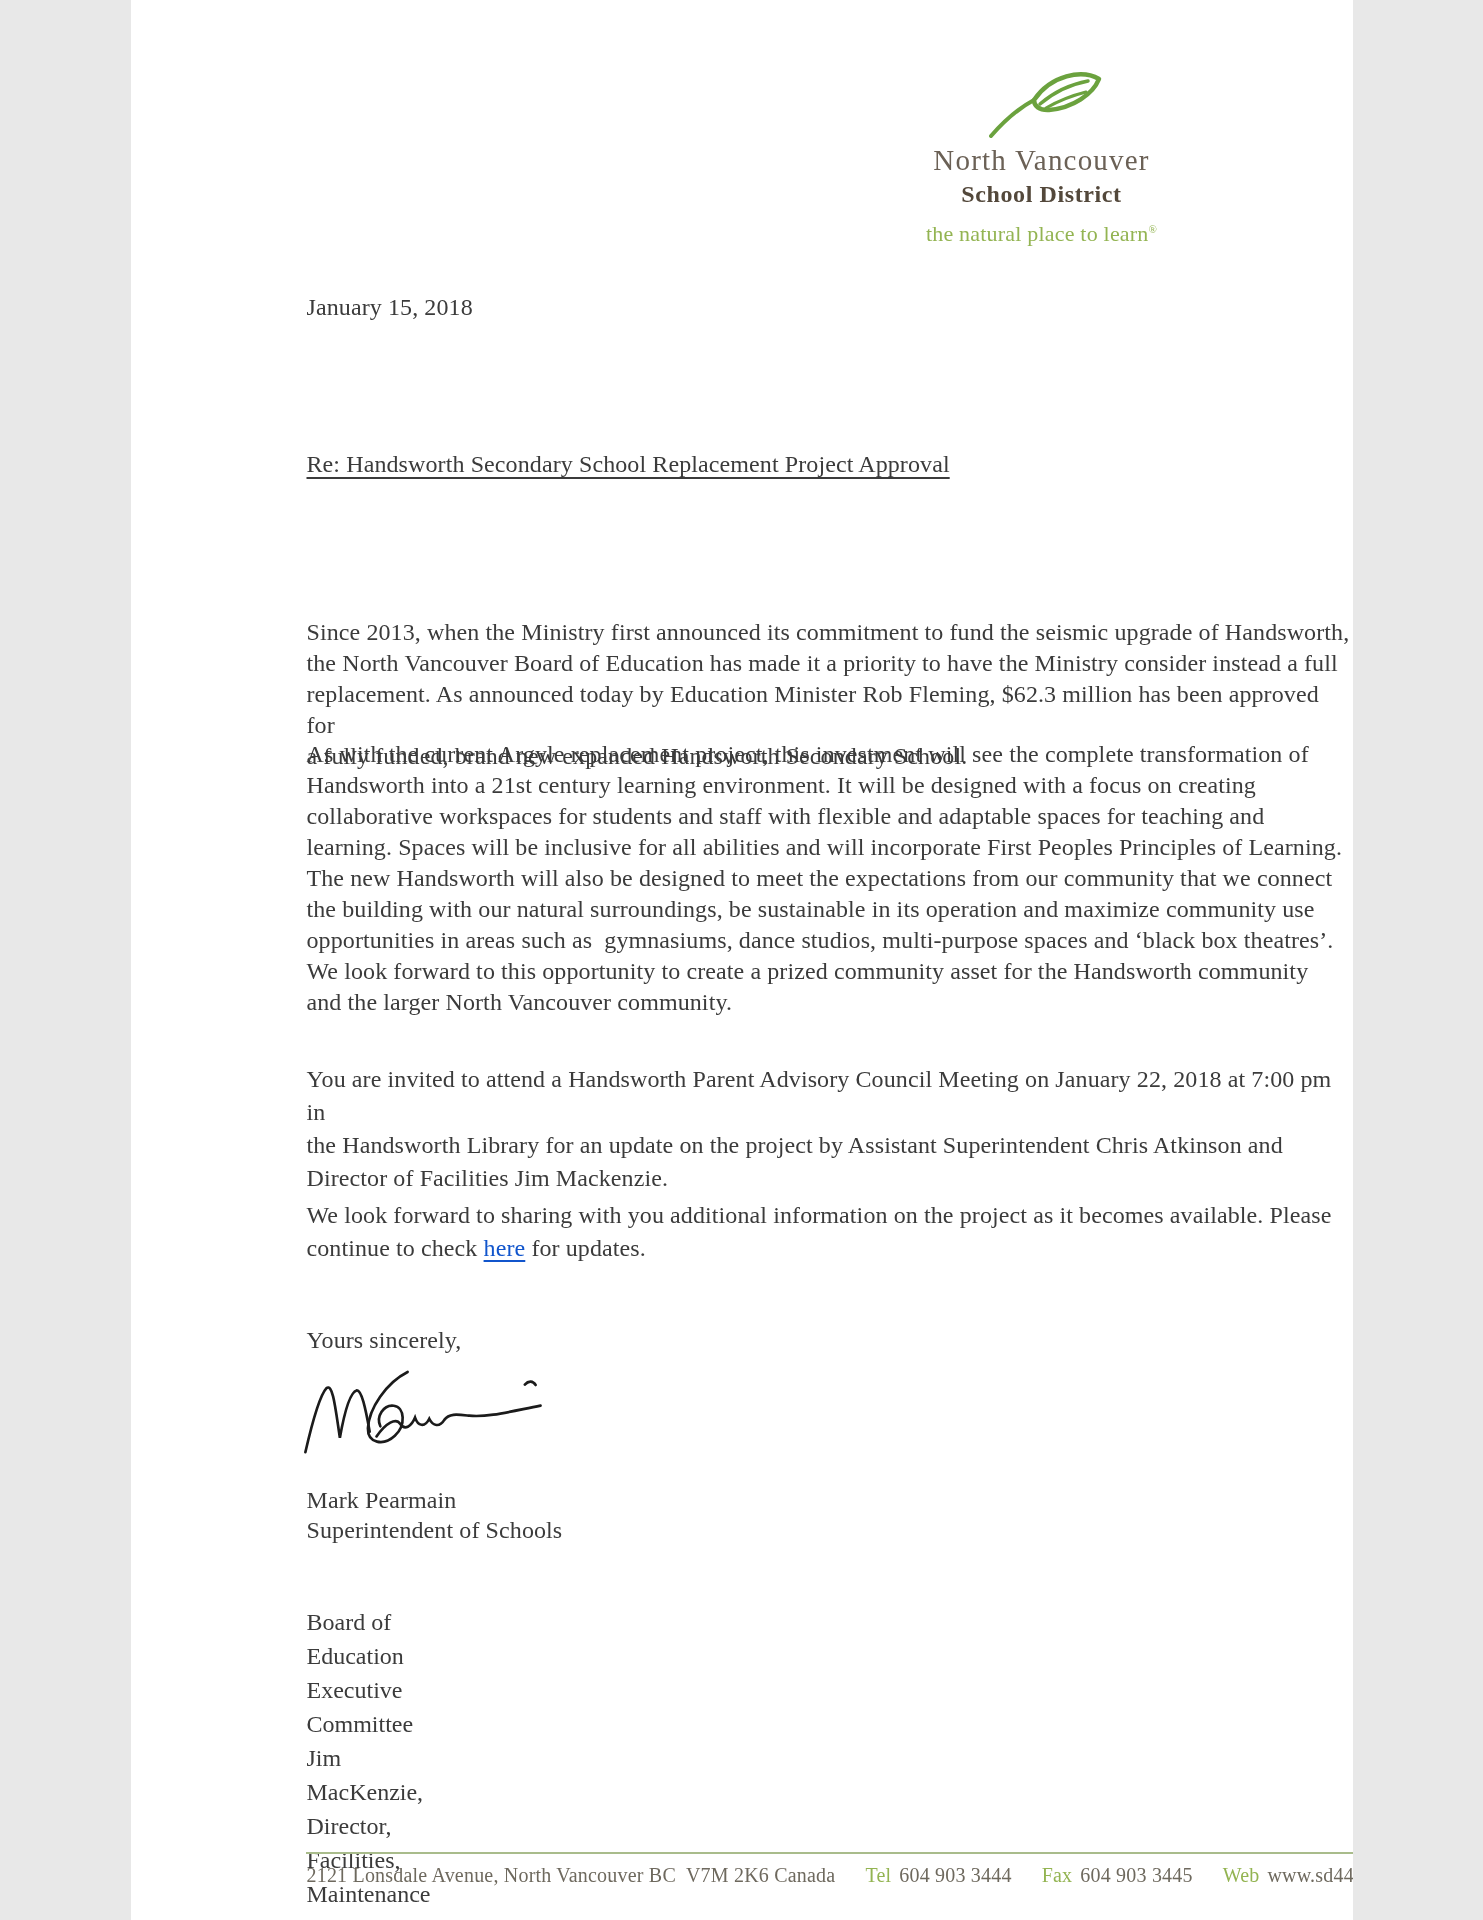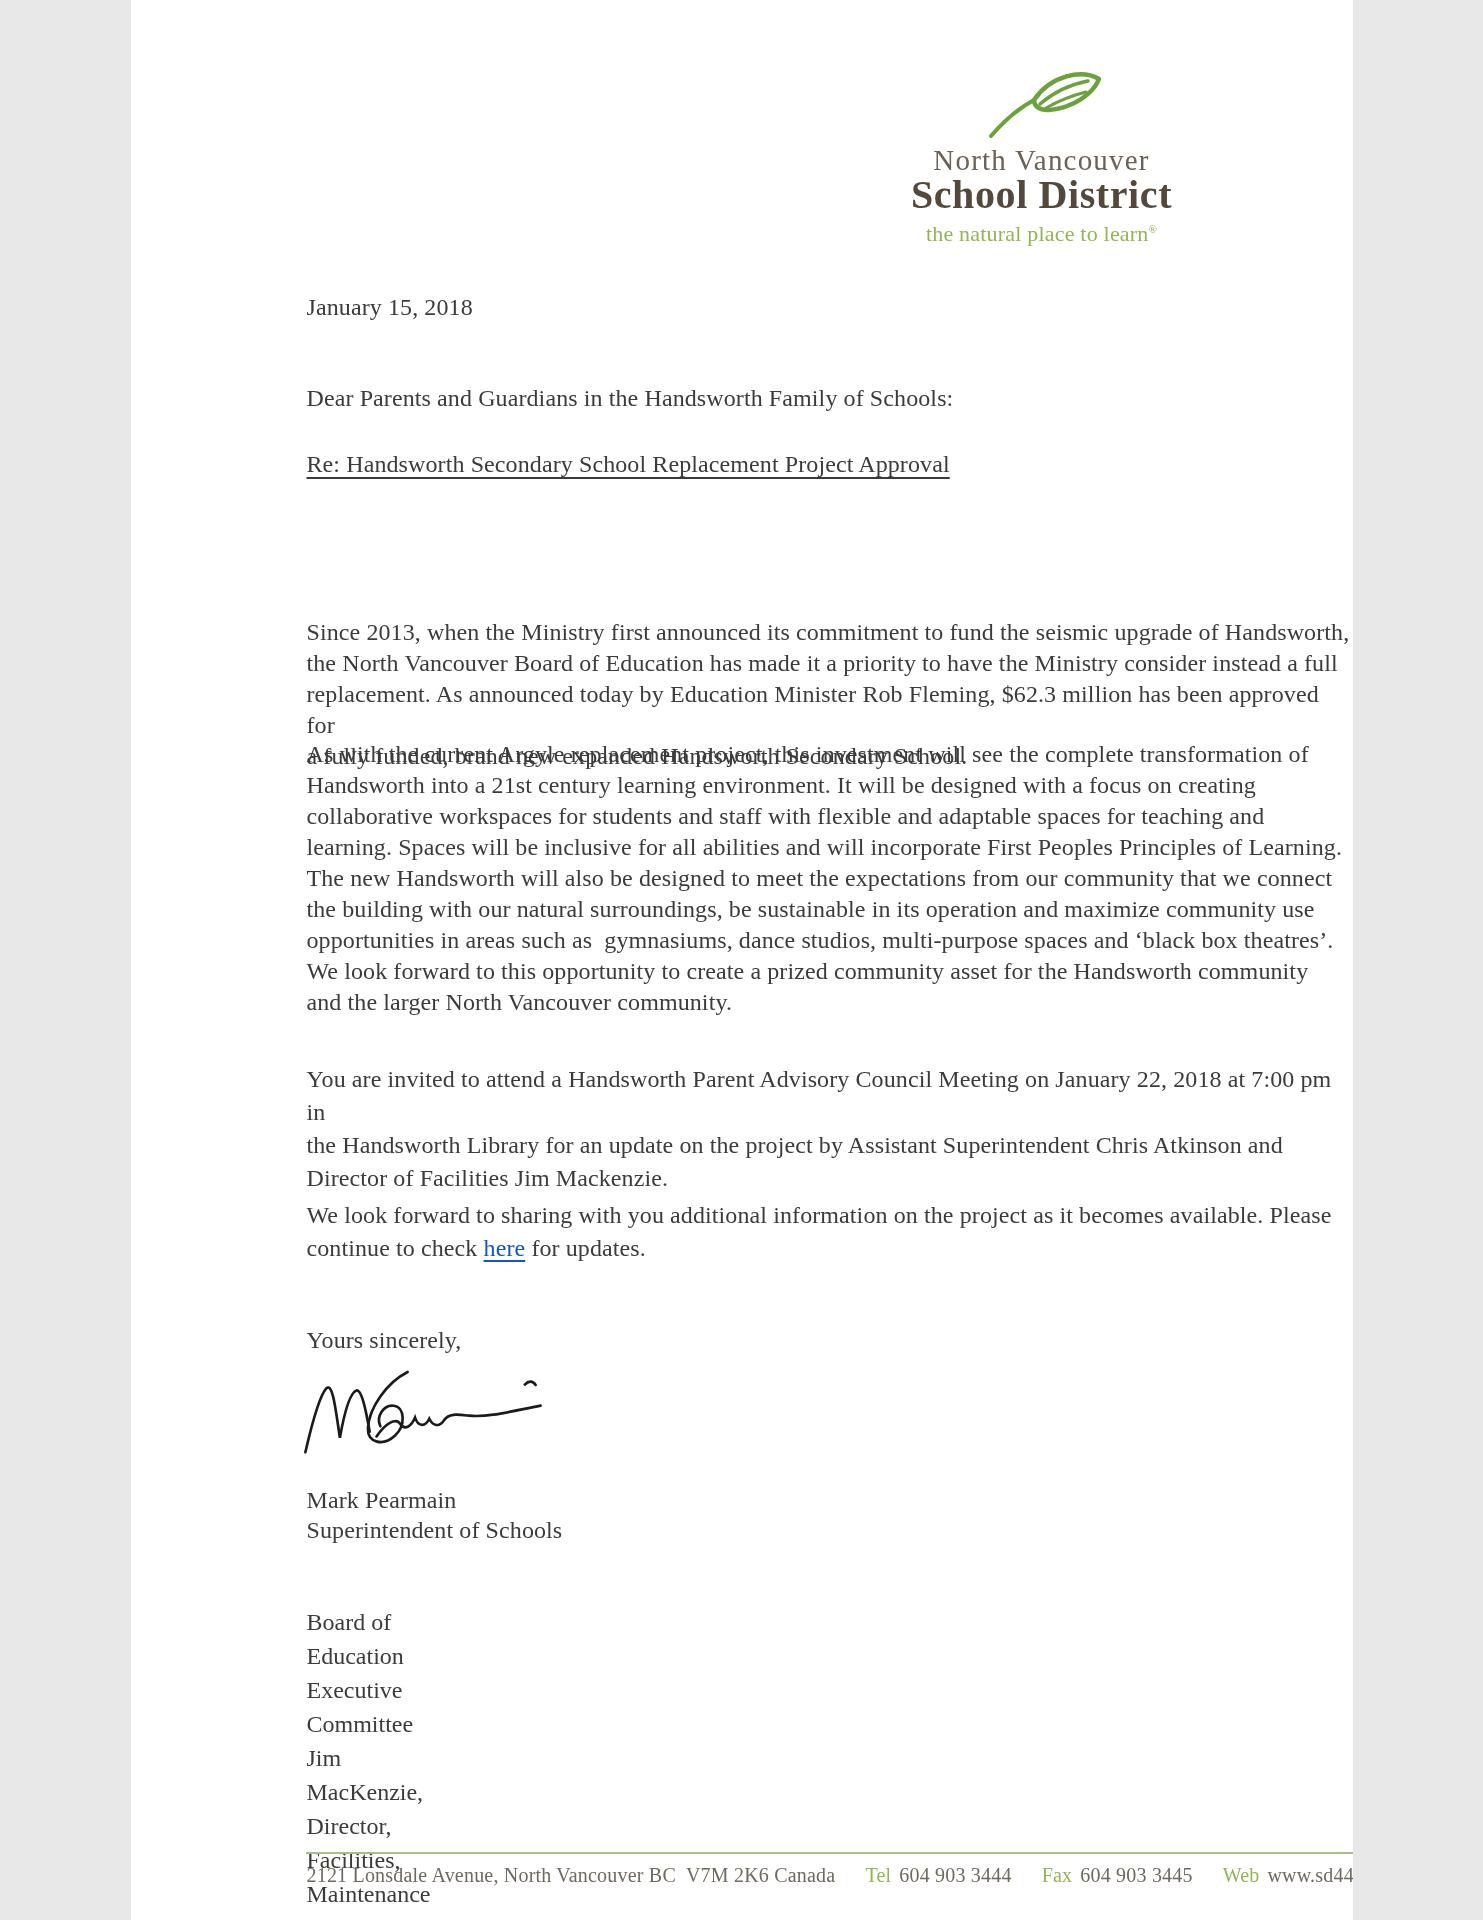--- a/index.html
+++ b/index.html
@@ -20,21 +20,21 @@
     color:#3b3b3b;
     letter-spacing:0.1px;
   }
   .wide-lh{line-height:33px;}
   .subject{text-decoration:underline;text-underline-offset:5px;text-decoration-thickness:1.5px;}
   .doc-link{color:#1155cc;text-decoration:underline;text-underline-offset:4px;cursor:pointer;}
   
   .logo-box{top:64px;right:171px;width:280px;text-align:center;}
   .logo-leaf{display:block;margin:0 auto 6px auto;}
   .logo-line1{font-size:29px;letter-spacing:1.2px;color:#6b6156;line-height:32px;}
-  .logo-line2{font-size:40px;font-weight:bold;letter-spacing:0.6px;color:#53483b;line-height:37px;}
+  .logo-line2{font-size:24px;font-weight:bold;letter-spacing:0.6px;color:#53483b;line-height:37px;}
   .logo-tag{font-size:22px;letter-spacing:0.2px;color:#93b452;line-height:26px;margin-top:3px;}
   .logo-tag sup{font-size:11px;}
   
   .sig-wrap{top:1356px;left:168px;width:250px;height:110px;transform:rotate(-2deg);}
   
   .cc-grid{top:1605px;left:176px;display:grid;grid-template-columns:88px auto;}
   .cc-items{font-size:24px;line-height:34px;white-space:pre-line;}
   .cc-label{font-size:24px;line-height:34px;}
   
   .footer-rule{top:1852px;left:175px;width:1136px;height:2px;background:#a9bc8b;}
@@ -59,21 +59,20 @@
       <path d="M59,40 C73,28 91,20 107,17" stroke="#6ba23e" stroke-width="3.5" stroke-linecap="round" fill="none"></path>
       <path d="M65,44 C79,36 93,31 105,28" stroke="#6ba23e" stroke-width="3" stroke-linecap="round" fill="none"></path>
     </svg>
     <div class="logo-line1">North Vancouver</div>
     <div class="logo-line2">School District</div>
     <div class="logo-tag"><span>the natural place to learn</span><sup>®</sup></div>
   </div>
 
   <div class="abs body-text" style="top:292px;left:176px;">January 15, 2018</div>
 
-  <div class="abs body-text" style="top:383px;left:176px;">Dear Parents and Guardians in the Handsworth Family of Schools:</div>
 
   <div class="abs body-text subject" style="top:449px;left:176px;">Re: Handsworth Secondary School Replacement Project Approval</div>
 
 
   <div class="abs body-text" style="top:617px;left:176px;">Since 2013, when the Ministry first announced its commitment to fund the seismic upgrade of Handsworth,
 the North Vancouver Board of Education has made it a priority to have the Ministry consider instead a full
 replacement. As announced today by Education Minister Rob Fleming, $62.3 million has been approved for
 a fully funded, brand new expanded Handsworth Secondary School.</div>
 
   <div class="abs body-text" style="top:739px;left:176px;">As with the current Argyle replacement project, this investment will see the complete transformation of

